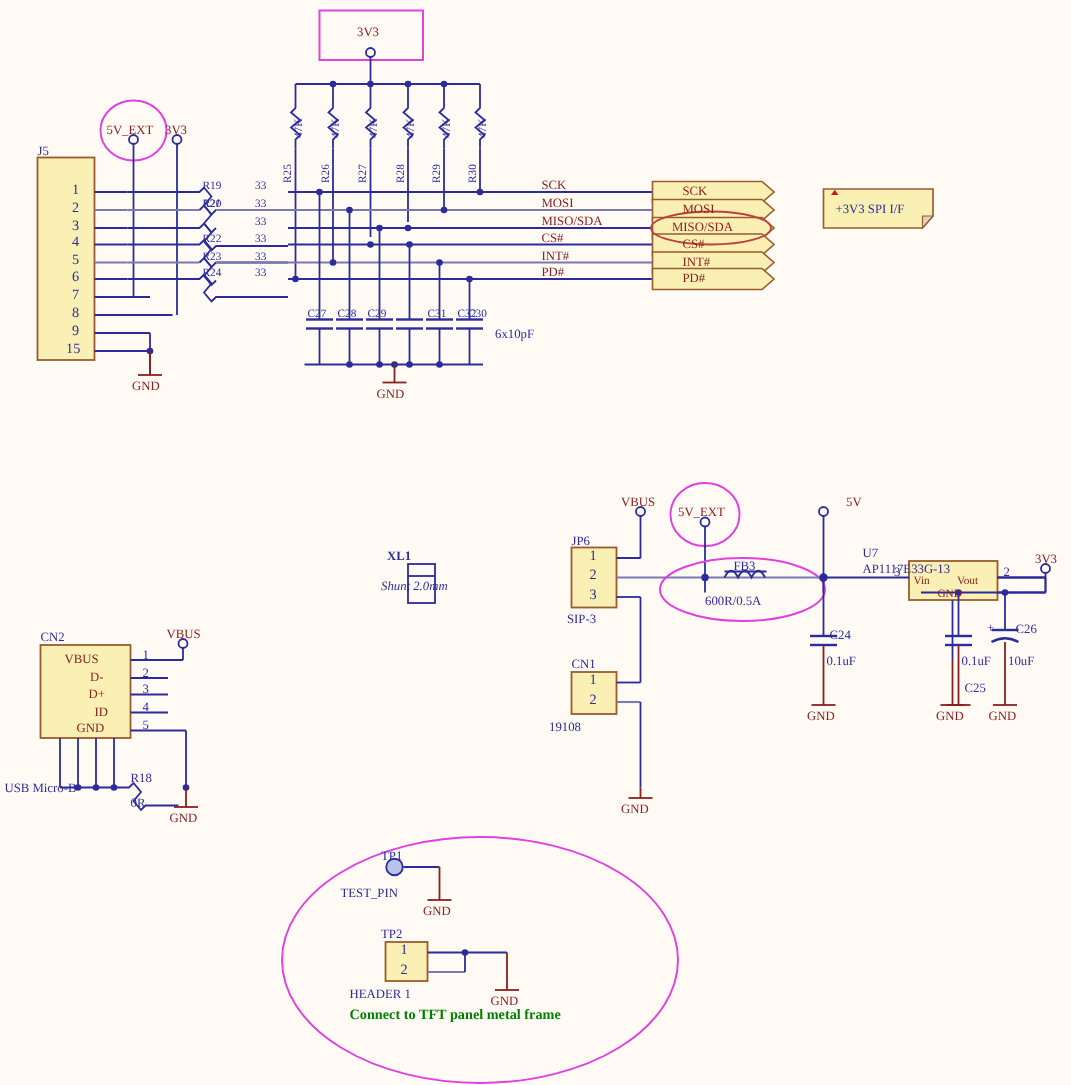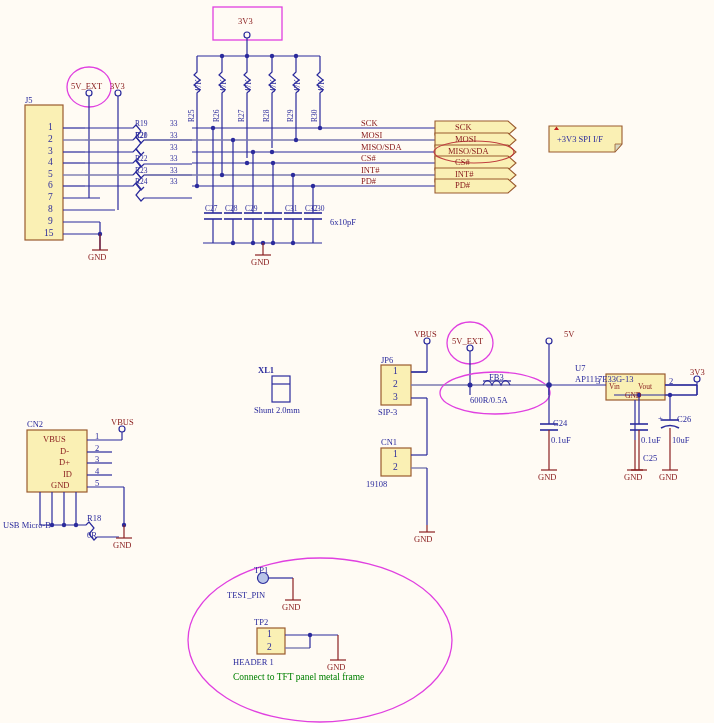--- a/index.html
+++ b/index.html
@@ -12,21 +12,21 @@
   }
   #sheet{position:absolute;left:0;top:0;width:714px;height:723px;}
   .lbl{position:absolute;white-space:nowrap;line-height:1;}
   .blue{color:#2B2B9C;}
   .maroon{color:#8B2020;}
   .green{color:#008000;}
   .vert{transform-origin:0 0;}
   .t7{font-size:7.5px;}
   .t8{font-size:8.5px;}
   .t9{font-size:9.5px;}
-  .bold{font-weight:normal;}
+  .bold{font-weight:bold;}
 </style>
 </head>
 <body>
 
 <div id="sheet">
 
 <svg width="714" height="723" style="position:absolute;left:0;top:0">
   <defs>
     <style>
       .w{stroke:#2B2B9C;stroke-width:1.2;fill:none;}
@@ -361,21 +361,21 @@
 <div class="lbl t8 maroon" style="left:455px;top:123px;">SCK</div>
 <div class="lbl t8 maroon" style="left:455px;top:135px;">MOSI</div>
 <div class="lbl t8 maroon" style="left:448px;top:147px;">MISO/SDA</div>
 <div class="lbl t8 maroon" style="left:455px;top:158px;">CS#</div>
 <div class="lbl t8 maroon" style="left:455px;top:170px;">INT#</div>
 <div class="lbl t8 maroon" style="left:455px;top:181px;">PD#</div>
 
 <div class="lbl t8 blue" style="left:557px;top:135px;">+3V3 SPI I/F</div>
 
 <div class="lbl t8 blue" style="left:258px;top:366px;font-weight:bold;">XL1</div>
-<div class="lbl t8 blue" style="left:254px;top:406px;">Shunt 2.0mm</div>
+<div class="lbl t8 blue" style="left:254px;top:386px;font-style:italic;">Shunt 2.0mm</div>
 
 <div class="lbl t8 blue" style="left:381px;top:356px;">JP6</div>
 <div class="lbl t9 blue" style="left:393px;top:367px;">1</div>
 <div class="lbl t9 blue" style="left:393px;top:380px;">2</div>
 <div class="lbl t9 blue" style="left:393px;top:393px;">3</div>
 <div class="lbl t8 blue" style="left:378px;top:408px;">SIP-3</div>
 
 <div class="lbl t8 blue" style="left:381px;top:438px;">CN1</div>
 <div class="lbl t9 blue" style="left:393px;top:450px;">1</div>
 <div class="lbl t9 blue" style="left:393px;top:463px;">2</div>

